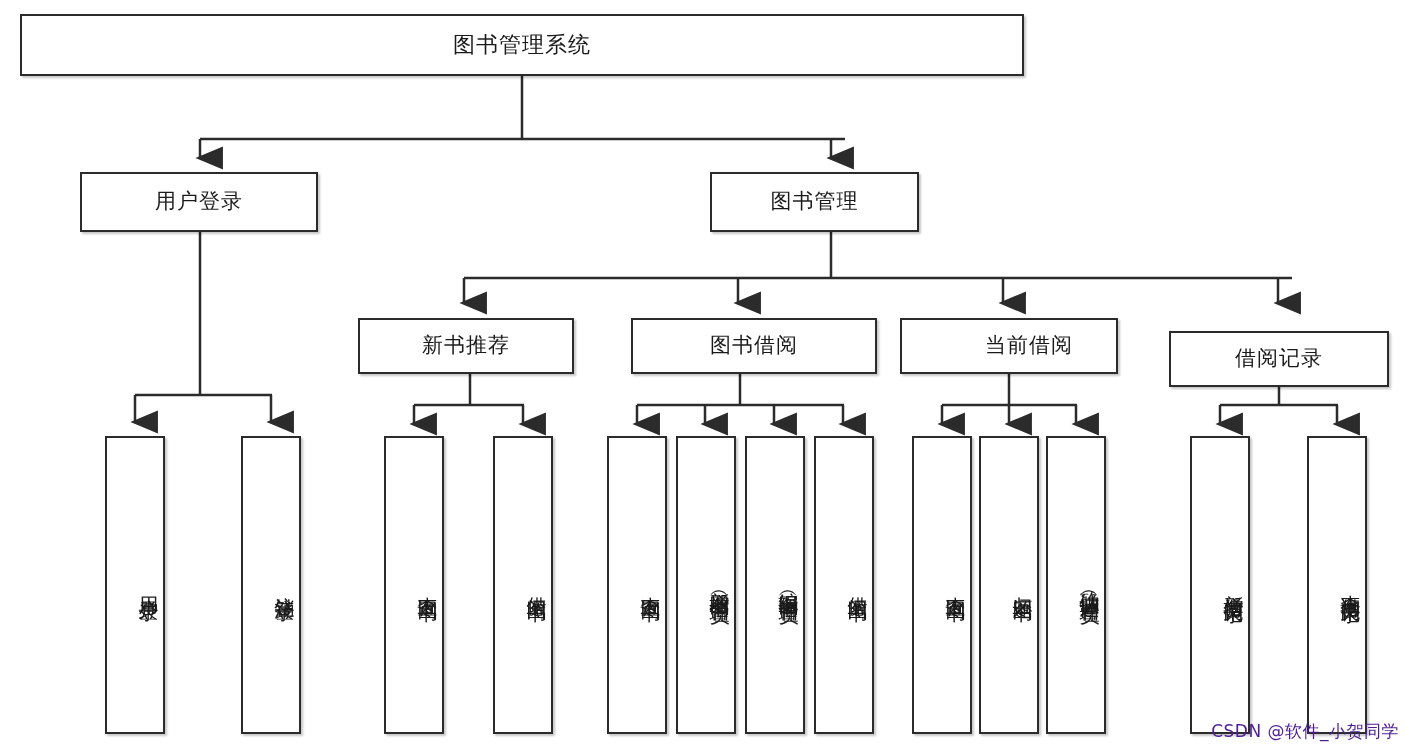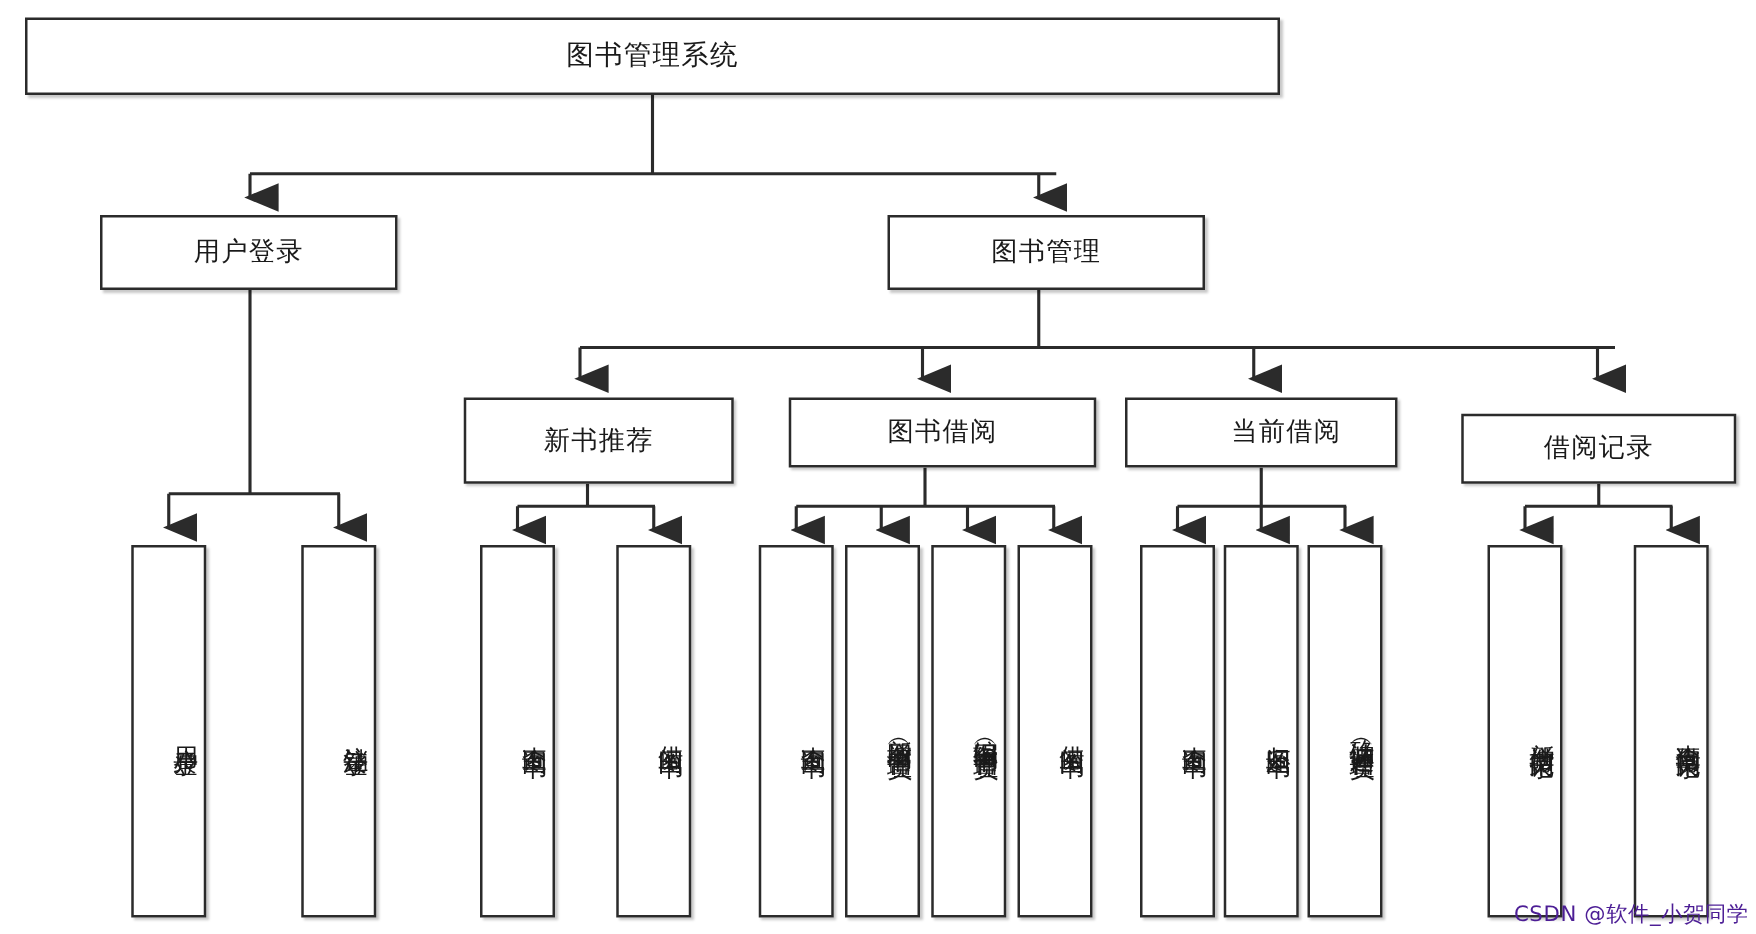--- a/index.html
+++ b/index.html
@@ -128,25 +128,25 @@
     </g>
   </svg>
 
   <div class="node h root" style="left:20px; top:14px; width:1004px; height:62px;">
     <span class="lbl">图书管理系统</span>
   </div>
 
   <div class="node h" style="left:80px; top:172px; width:238px; height:60px;">
     <span class="lbl">用户登录</span>
   </div>
-  <div class="node h" style="left:710px; top:172px; width:254px; height:60px;">
+  <div class="node h" style="left:710px; top:172px; width:209px; height:60px;">
     <span class="lbl">图书管理</span>
   </div>
 
-  <div class="node h" style="left:371px; top:318px; width:216px; height:69px;">
+  <div class="node h" style="left:358px; top:318px; width:216px; height:56px;">
     <span class="lbl">新书推荐</span>
   </div>
   <div class="node h" style="left:631px; top:318px; width:246px; height:56px;">
     <span class="lbl">图书借阅</span>
   </div>
   <div class="node h" style="left:900px; top:318px; width:218px; height:56px;padding-left:40px;">
     <span class="lbl">当前借阅</span>
   </div>
   <div class="node h" style="left:1169px; top:318px; width:220px; height:56px;margin-top:13px;">
     <span class="lbl">借阅记录</span>

